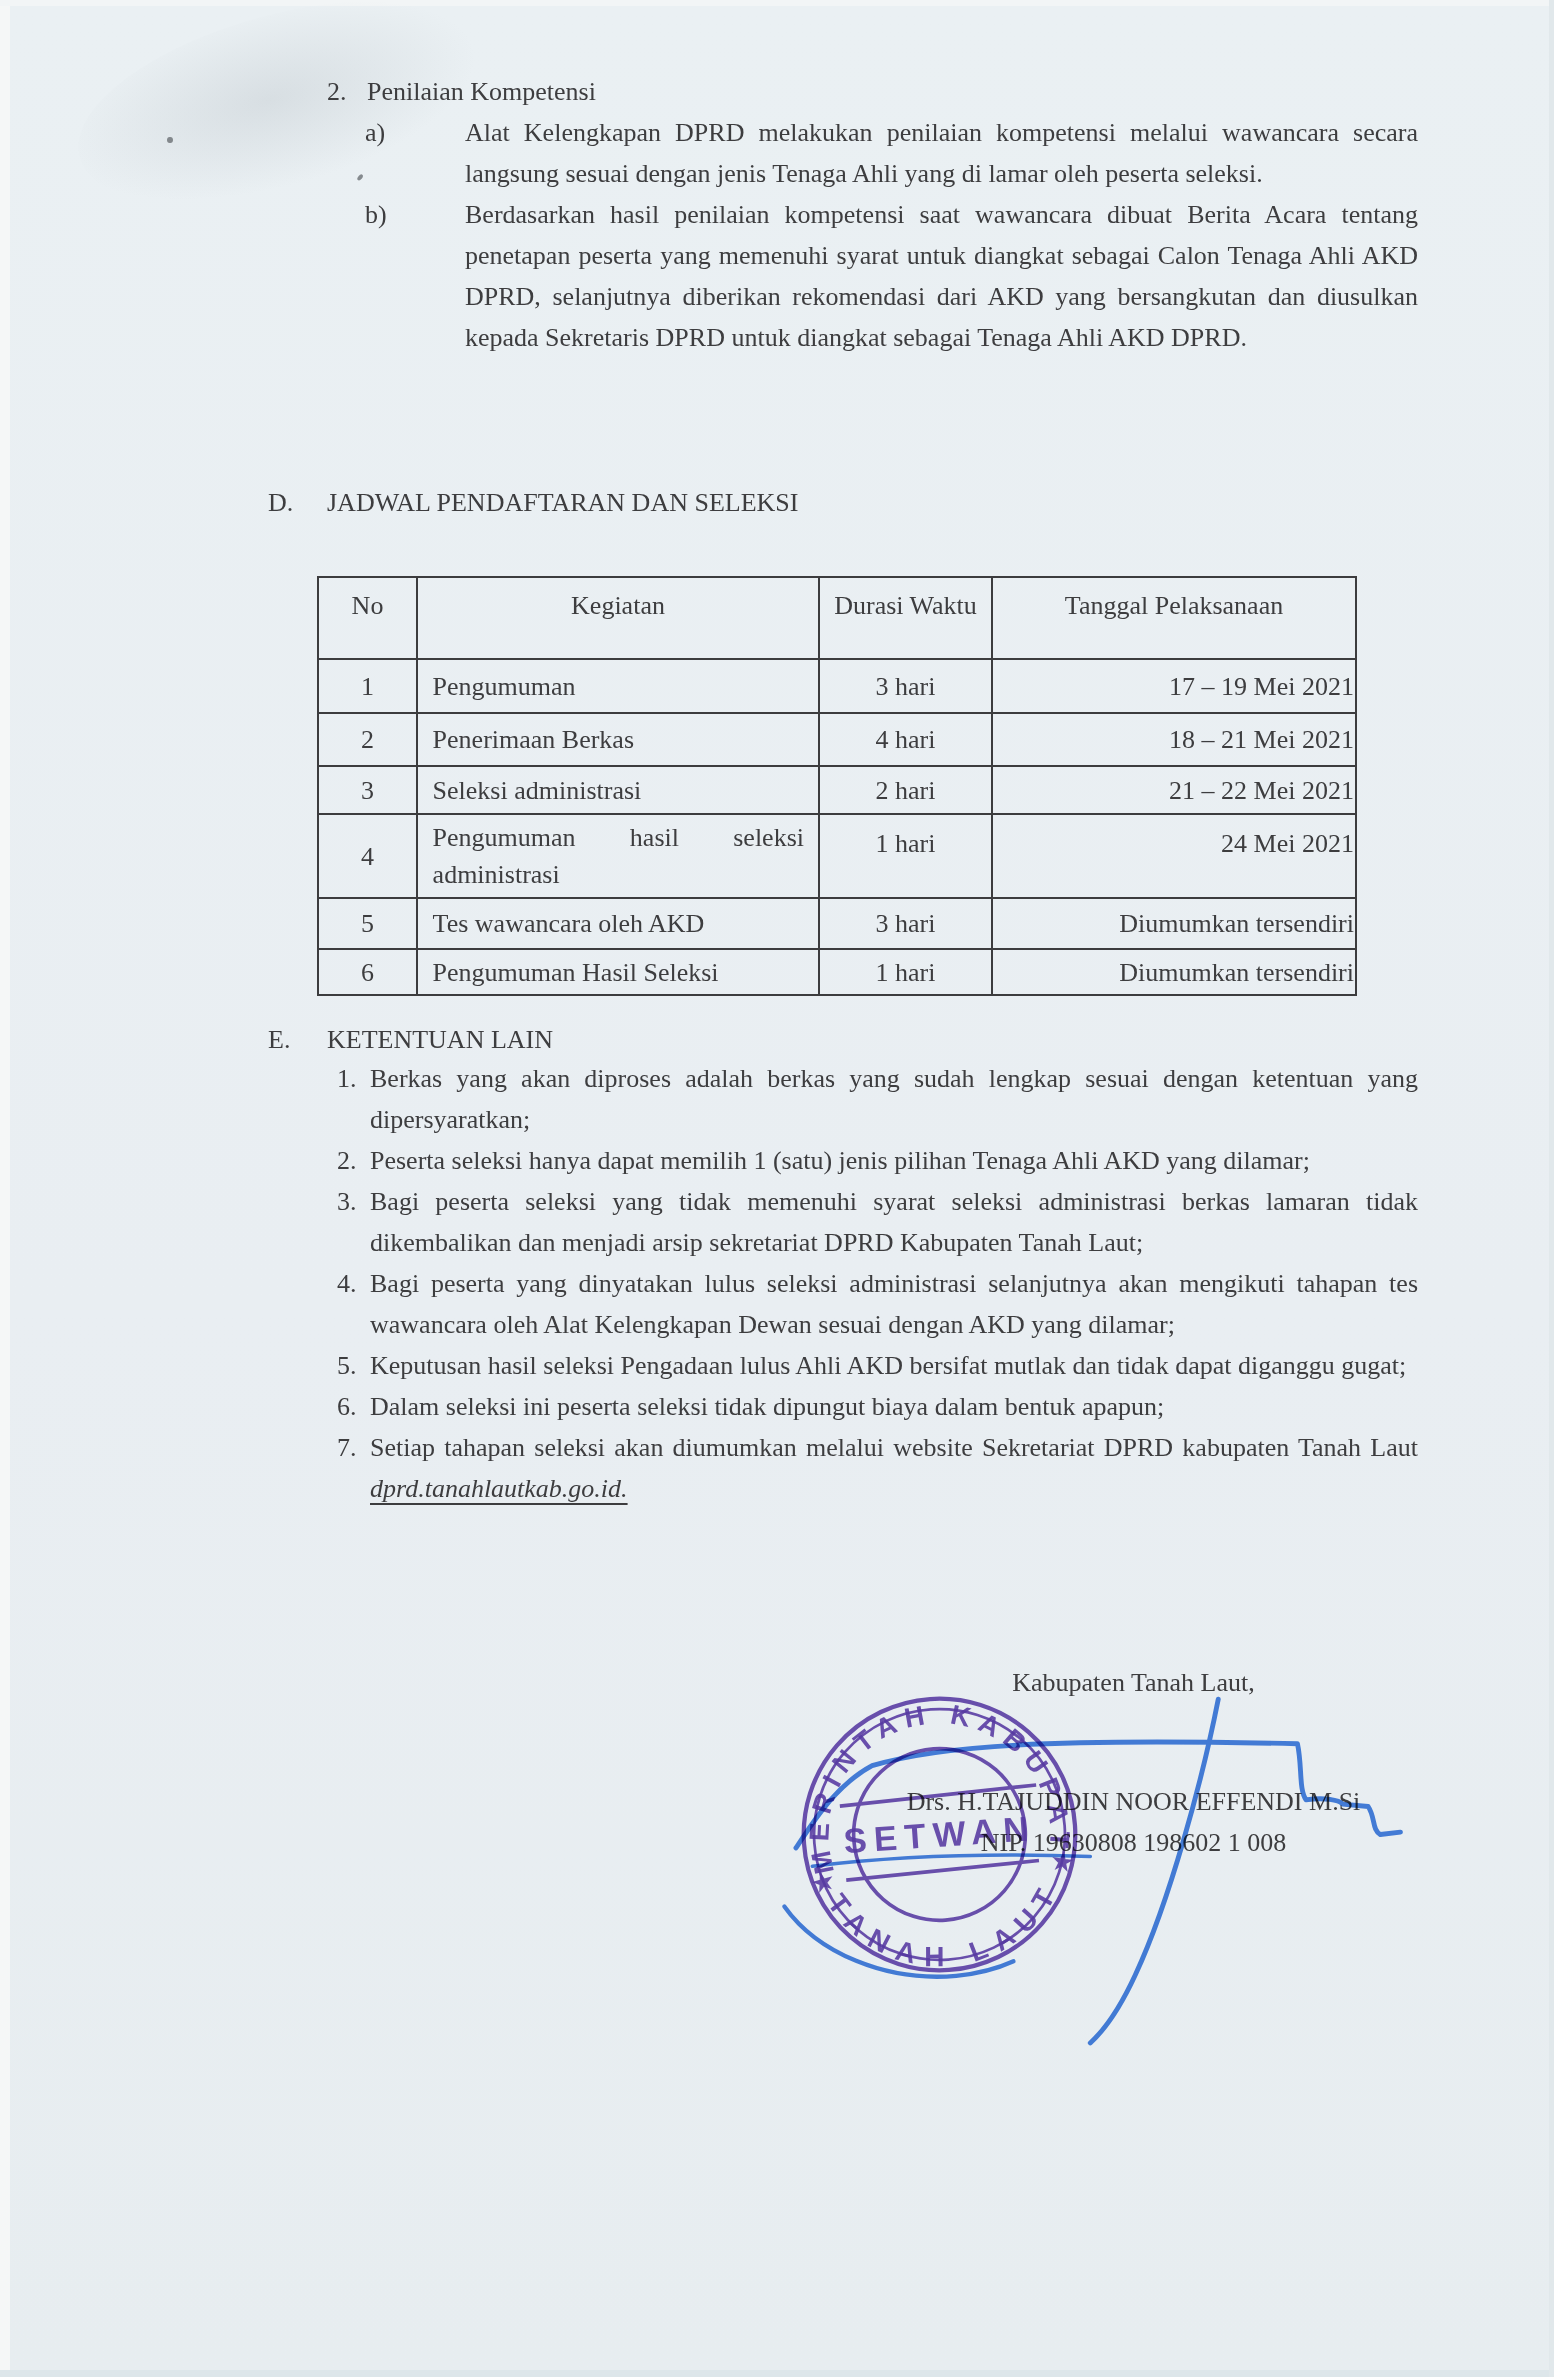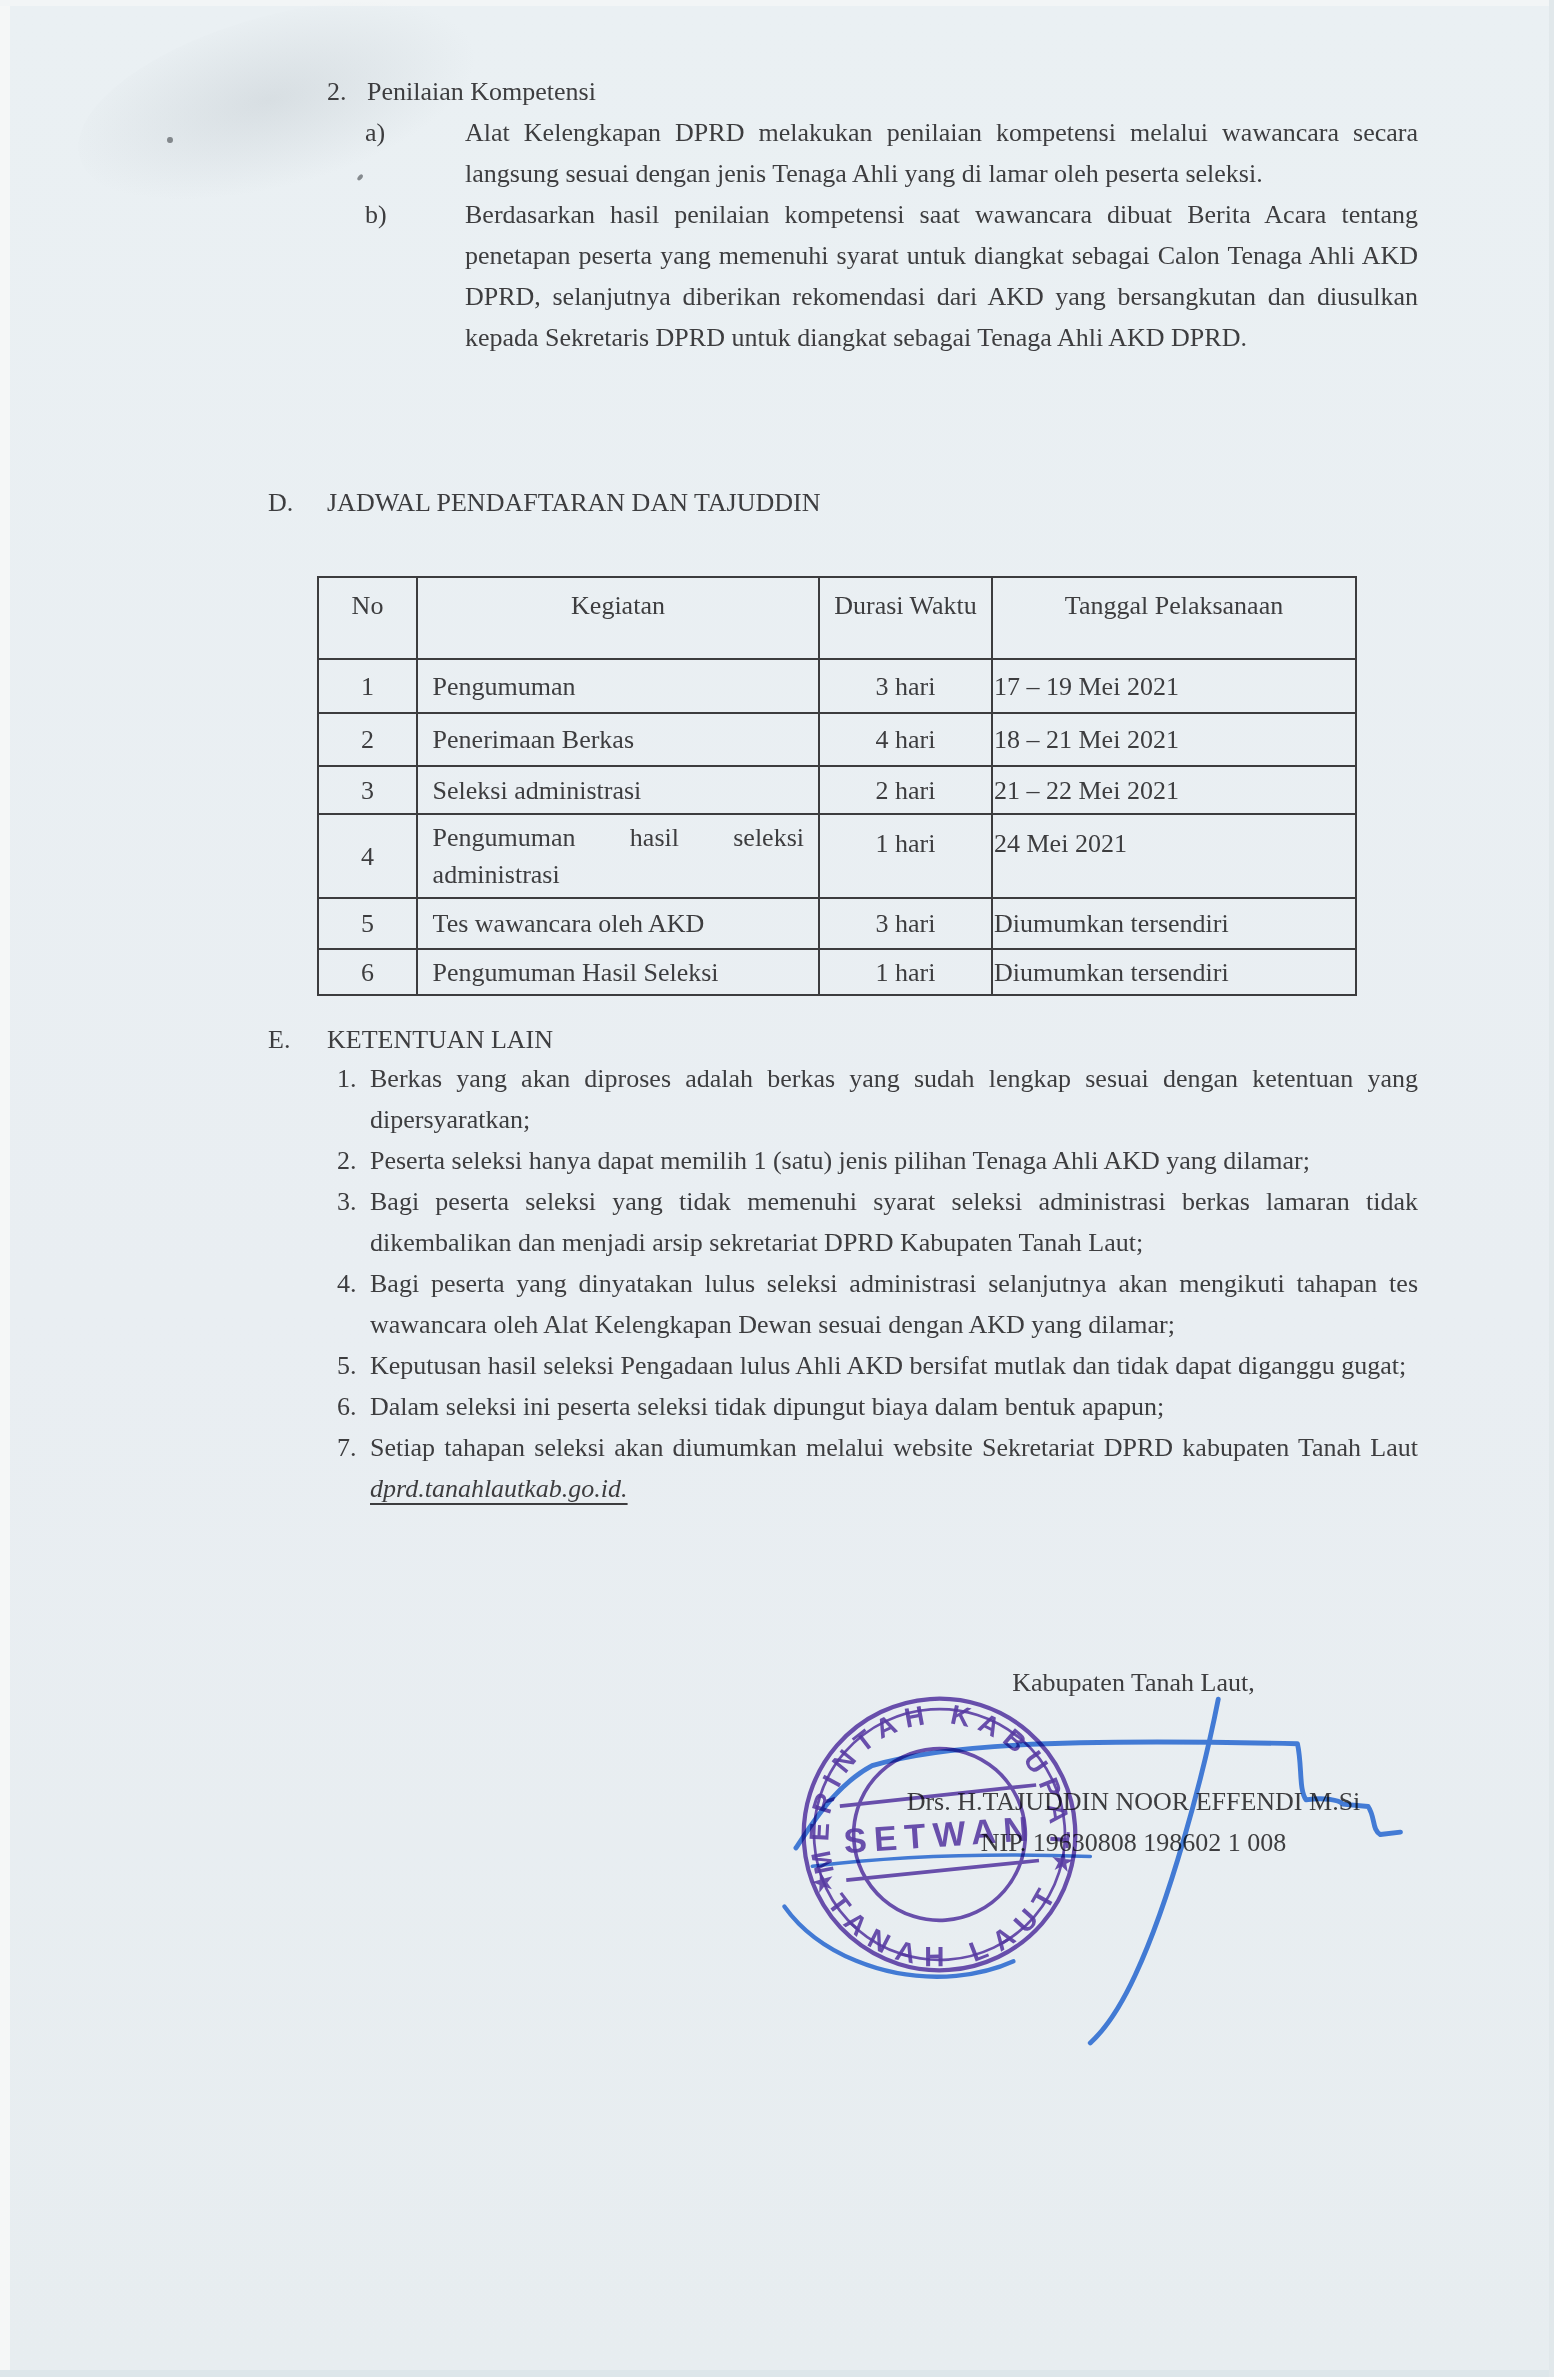--- a/index.html
+++ b/index.html
@@ -43,21 +43,21 @@
   table.sched th{vertical-align:top;padding-top:8.5px;line-height:38px;text-align:center;}
   table.sched td{vertical-align:middle;line-height:37px;}
   col.c-no{width:99px;} col.c-keg{width:402px;} col.c-dur{width:173px;} col.c-tgl{width:364px;}
   tr.hrow{height:82px;margin-top:41px;}
   tr.r1{height:54px;} tr.r2{height:53px;} tr.r3{height:48px;}
   tr.r4{height:84px;} tr.r5{height:51px;} tr.r6{height:46px;}
   td.no{text-align:center;}
   td.keg{text-align:left;padding-left:14.6px;padding-right:14px;}
   td.keg.just{text-align:justify;text-align-last:left;}
   td.dur{text-align:center;}
-  td.tgl{text-align:left;}
+  td.tgl{text-align:right;}
 
   
   .elist{left:337px;top:1058px;width:1082px;}
   .eitem{display:flex;}
   .eitem .num{width:33px;flex:0 0 33px;}
   .eitem .etext{width:1048px;}
   .weblink{font-weight:normal;font-style:italic;text-decoration:underline;
     text-decoration-thickness:2.4px;text-underline-offset:5.5px;}
 
   
@@ -88,21 +88,21 @@
     <div class="txt justify">Alat Kelengkapan DPRD melakukan penilaian kompetensi melalui wawancara secara langsung sesuai dengan jenis Tenaga Ahli yang di lamar oleh peserta seleksi.</div>
   </div>
   <div class="li-ab">
     <span class="marker">b)</span>
     <div class="txt justify">Berdasarkan hasil penilaian kompetensi saat wawancara dibuat Berita Acara tentang penetapan peserta yang memenuhi syarat untuk diangkat sebagai Calon Tenaga Ahli AKD DPRD, selanjutnya diberikan rekomendasi dari AKD yang bersangkutan dan diusulkan kepada Sekretaris DPRD untuk diangkat sebagai Tenaga Ahli AKD DPRD.</div>
   </div>
 </div>
 
 <div class="abs sec-head" style="top:482px;">
   <span class="sec-letter">D.</span>
-  <span>JADWAL PENDAFTARAN DAN TAJUDDIN</span>
+  <span>JADWAL PENDAFTARAN DAN SELEKSI</span>
 </div>
 
 <table class="sched">
   <colgroup>
       <col class="c-no">
       <col class="c-keg">
       <col class="c-dur">
       <col class="c-tgl">
     </colgroup>
   <tbody>

